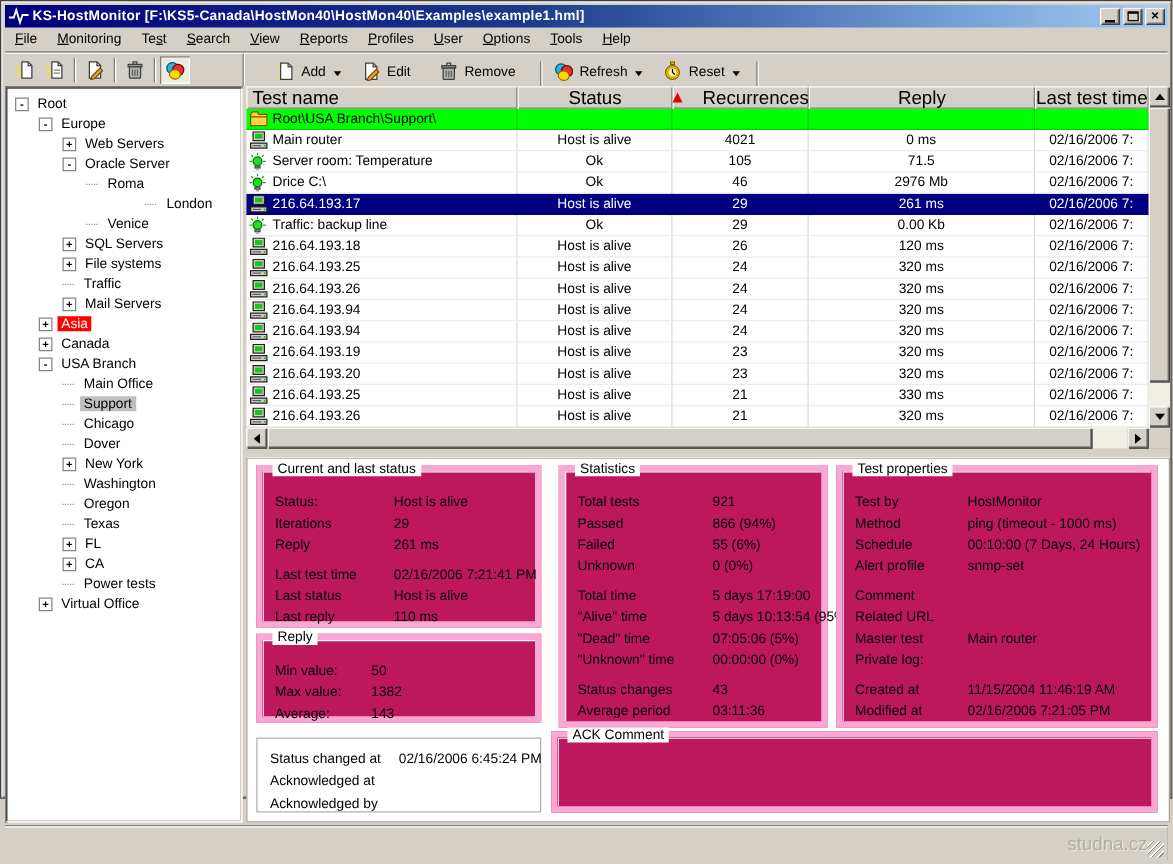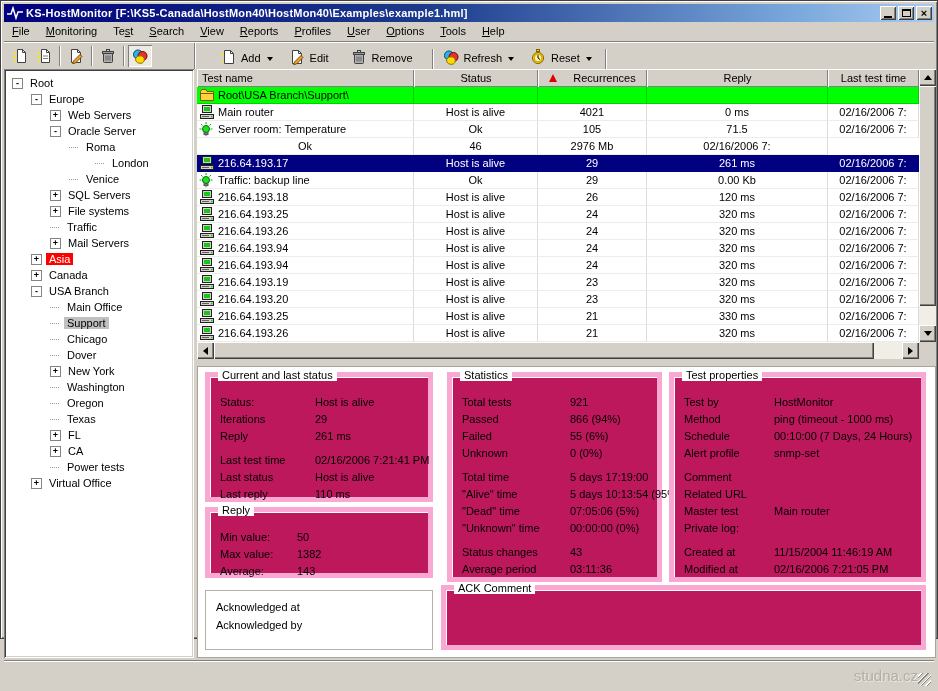--- a/index.html
+++ b/index.html
@@ -49,21 +49,21 @@
   .connector { width:9px; height:1px; border-bottom:1px dotted #9a9a9a; margin-right:5px; flex:0 0 auto; }
   .tree-label { padding:0 3px; color:#000; }
   .tree-label.alert { background:#ff0000; color:#fff; }
   .tree-label.selected { background:#c0c0c0; color:#000; }
 
   
   #table-panel { position:absolute; left:196px; top:68px; width:739px; height:290px; background:#fff;
     display:grid; grid-template-columns:722px 17px; grid-template-rows:18px 255px 17px;
     box-shadow: inset 0 0 0 1px #808080; }
   #thead { grid-column:1; grid-row:1; display:grid; grid-template-columns:217px 124px 109px 181px 91px; }
-  .th { background:#d4d0c8; font-size:11px; display:flex; align-items:center; justify-content:center; height:18px;
+  .th { background:#d4d0c8; font-size:15px; display:flex; align-items:center; justify-content:center; height:18px;
     box-shadow: inset 1px 1px 0 #fff, inset -1px -1px 0 #808080; position:relative; }
   .th.left { justify-content:flex-start; padding-left:5px; }
   .sort-up { width:0; height:0; border-left:4px solid transparent; border-right:4px solid transparent;
     border-bottom:8px solid #e00000; margin-right:16px; }
   #tbody { grid-column:1; grid-row:2; overflow:hidden; background:#fff; }
   .trow { display:grid; grid-template-columns:217px 124px 109px 181px 91px; height:17px; font-size:11px; color:#000; }
   .trow .cell { display:flex; align-items:center; justify-content:center; border-right:1px solid #dcdcdc; border-bottom:1px solid #ececec; overflow:hidden; white-space:nowrap; }
   .trow .cell.name { justify-content:flex-start; padding-left:2px; gap:3px; }
   .row-icon { width:16px; height:15px; flex:0 0 auto; display:flex; align-items:center; }
   .trow.path { background:#00ff00; }
@@ -285,21 +285,21 @@
         <span class="tree-label">Web Servers</span>
       </div>
       <div class="tree-row" style="padding-left: 46px;">
         <span class="expander">-</span>
         <span class="tree-label">Oracle Server</span>
       </div>
       <div class="tree-row" style="padding-left: 65px;">
         <span class="connector"></span>
         <span class="tree-label">Roma</span>
       </div>
-      <div class="tree-row" style="padding-left: 91px;">
+      <div class="tree-row" style="padding-left: 91px; justify-content: center;">
         <span class="connector"></span>
         <span class="tree-label">London</span>
       </div>
       <div class="tree-row" style="padding-left: 65px;">
         <span class="connector"></span>
         <span class="tree-label">Venice</span>
       </div>
       <div class="tree-row" style="padding-left: 46px;">
         <span class="expander">+</span>
         <span class="tree-label">SQL Servers</span>
@@ -444,55 +444,68 @@
               </svg>
             </span>
             <span>Server room: Temperature</span>
           </div>
           <div class="cell">Ok</div>
           <div class="cell">105</div>
           <div class="cell">71.5</div>
           <div class="cell">02/16/2006 7:</div>
         </div>
         <div class="trow">
-          <div class="cell">Ok</div>
-          <div class="cell">46</div>
-          <div class="cell">2976 Mb</div>
-          <div class="cell">02/16/2006 7:</div>
-        </div>
-        <div class="trow selected">
-          <div class="cell name">
-            <span class="row-icon">
-              <svg width="16" height="15" viewBox="0 0 16 15">
-                <rect x="3.5" y="0.5" width="9" height="7" fill="#d4d0c8" stroke="#202020"></rect>
-                <rect x="5" y="2" width="6" height="4" fill="#17c617"></rect>
-                <rect x="1.5" y="9.5" width="13" height="4" fill="#d4d0c8" stroke="#202020"></rect>
-                <rect x="3" y="11" width="7" height="1" fill="#606060"></rect>
-                <rect x="12" y="10.8" width="1.5" height="1.5" fill="#17c617"></rect>
-              </svg>
-            </span>
-            <span>216.64.193.17</span>
-          </div>
-          <div class="cell">Host is alive</div>
-          <div class="cell">29</div>
-          <div class="cell">261 ms</div>
-          <div class="cell">02/16/2006 7:</div>
-        </div>
-        <div class="trow">
           <div class="cell name">
             <span class="row-icon">
               <svg width="14" height="15" viewBox="0 0 14 15">
                 <g stroke="#00b000">
                   <path d="M7 0v2M2 2l1.5 1.5M12 2l-1.5 1.5M.5 7h2M11.5 7h2"></path>
                 </g>
                 <circle cx="7" cy="7" r="3.5" fill="#1ee01e" stroke="#007000"></circle>
                 <rect x="5" y="10.8" width="4" height="1.6" fill="#909090" stroke="#505050"></rect>
                 <rect x="5.8" y="13" width="2.4" height="1.2" fill="#b0b0b0"></rect>
               </svg>
             </span>
+            <span>Drice C:\</span>
+          </div>
+          <div class="cell">Ok</div>
+          <div class="cell">46</div>
+          <div class="cell">2976 Mb</div>
+          <div class="cell">02/16/2006 7:</div>
+        </div>
+        <div class="trow selected">
+          <div class="cell name">
+            <span class="row-icon">
+              <svg width="16" height="15" viewBox="0 0 16 15">
+                <rect x="3.5" y="0.5" width="9" height="7" fill="#d4d0c8" stroke="#202020"></rect>
+                <rect x="5" y="2" width="6" height="4" fill="#17c617"></rect>
+                <rect x="1.5" y="9.5" width="13" height="4" fill="#d4d0c8" stroke="#202020"></rect>
+                <rect x="3" y="11" width="7" height="1" fill="#606060"></rect>
+                <rect x="12" y="10.8" width="1.5" height="1.5" fill="#17c617"></rect>
+              </svg>
+            </span>
+            <span>216.64.193.17</span>
+          </div>
+          <div class="cell">Host is alive</div>
+          <div class="cell">29</div>
+          <div class="cell">261 ms</div>
+          <div class="cell">02/16/2006 7:</div>
+        </div>
+        <div class="trow">
+          <div class="cell name">
+            <span class="row-icon">
+              <svg width="14" height="15" viewBox="0 0 14 15">
+                <g stroke="#00b000">
+                  <path d="M7 0v2M2 2l1.5 1.5M12 2l-1.5 1.5M.5 7h2M11.5 7h2"></path>
+                </g>
+                <circle cx="7" cy="7" r="3.5" fill="#1ee01e" stroke="#007000"></circle>
+                <rect x="5" y="10.8" width="4" height="1.6" fill="#909090" stroke="#505050"></rect>
+                <rect x="5.8" y="13" width="2.4" height="1.2" fill="#b0b0b0"></rect>
+              </svg>
+            </span>
             <span>Traffic: backup line</span>
           </div>
           <div class="cell">Ok</div>
           <div class="cell">29</div>
           <div class="cell">0.00 Kb</div>
           <div class="cell">02/16/2006 7:</div>
         </div>
         <div class="trow">
           <div class="cell name">
             <span class="row-icon">
@@ -829,20 +842,24 @@
               <span class="plabel">Modified at</span>
               <span class="pvalue">02/16/2006 7:21:05 PM</span>
             </div>
           </div>
         </div>
     </div>
     <div id="p-ack">
       <div class="gb-rows">
           <div class="pgroup">
             <div class="prow">
+              <span class="plabel">Status changed at</span>
+              <span class="pvalue">02/16/2006 6:45:24 PM</span>
+            </div>
+            <div class="prow">
               <span class="plabel">Acknowledged at</span>
               <span class="pvalue"></span>
             </div>
             <div class="prow">
               <span class="plabel">Acknowledged by</span>
               <span class="pvalue"></span>
             </div>
           </div>
         </div>
     </div>

